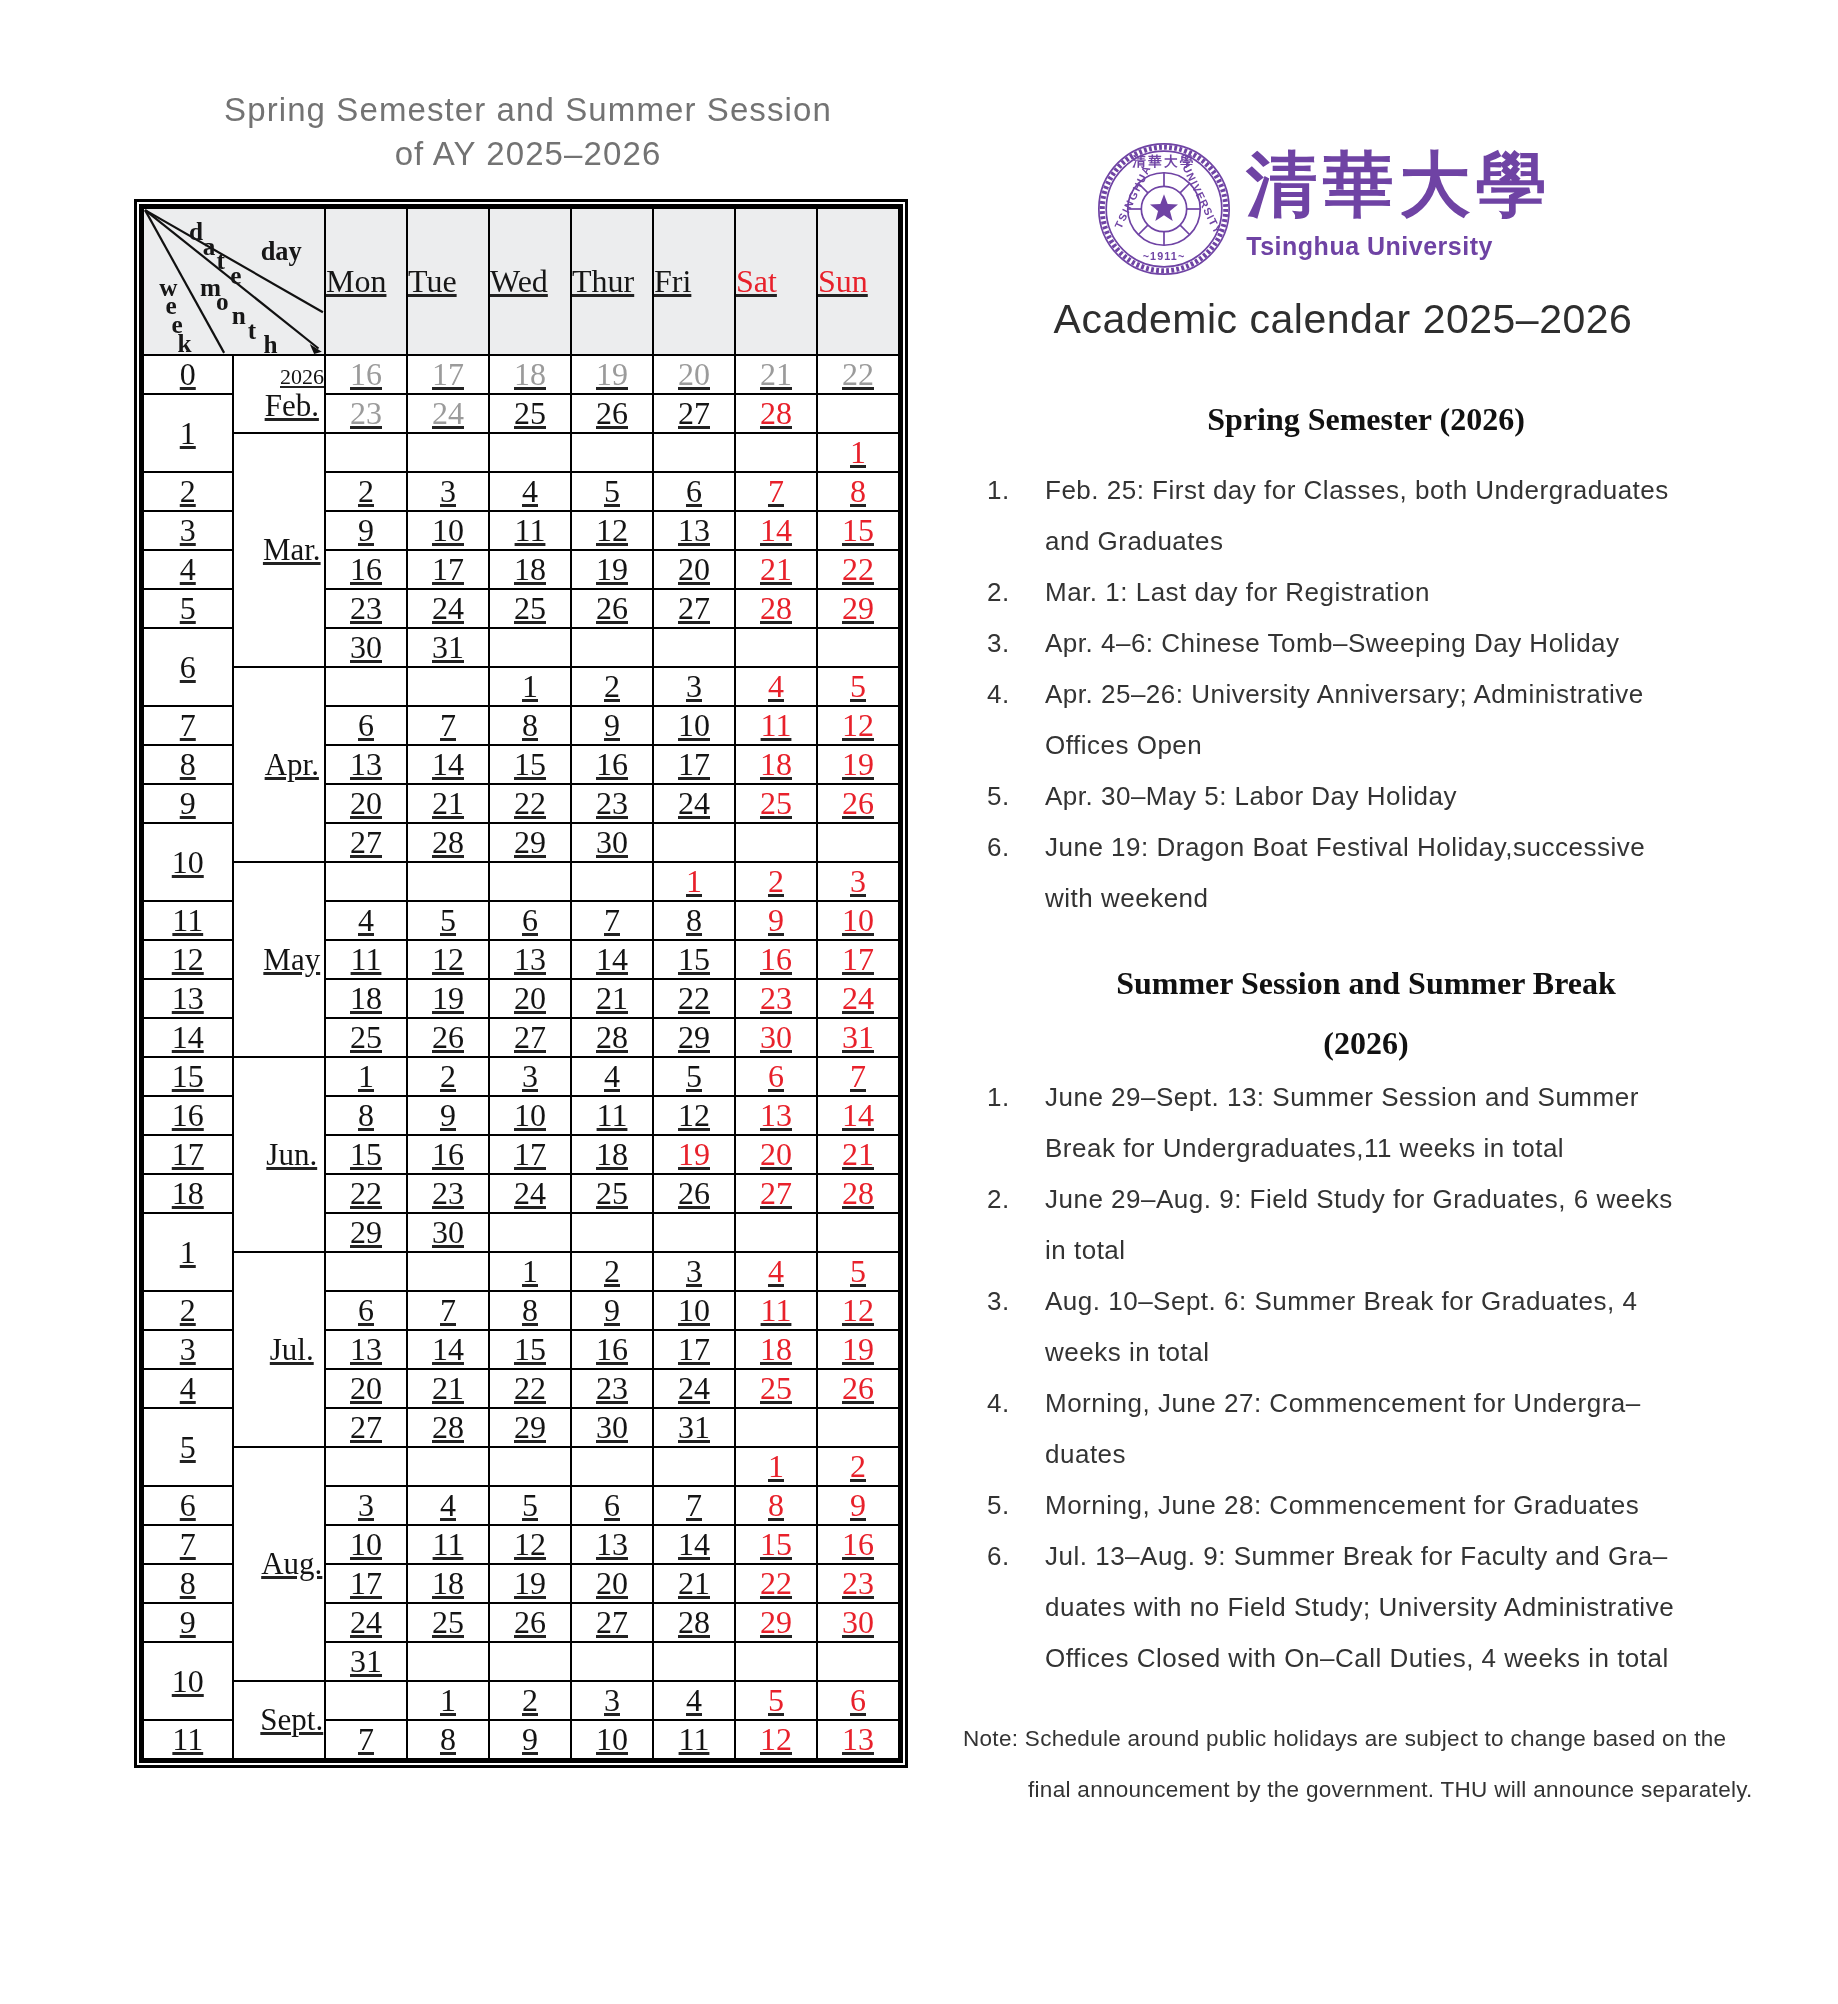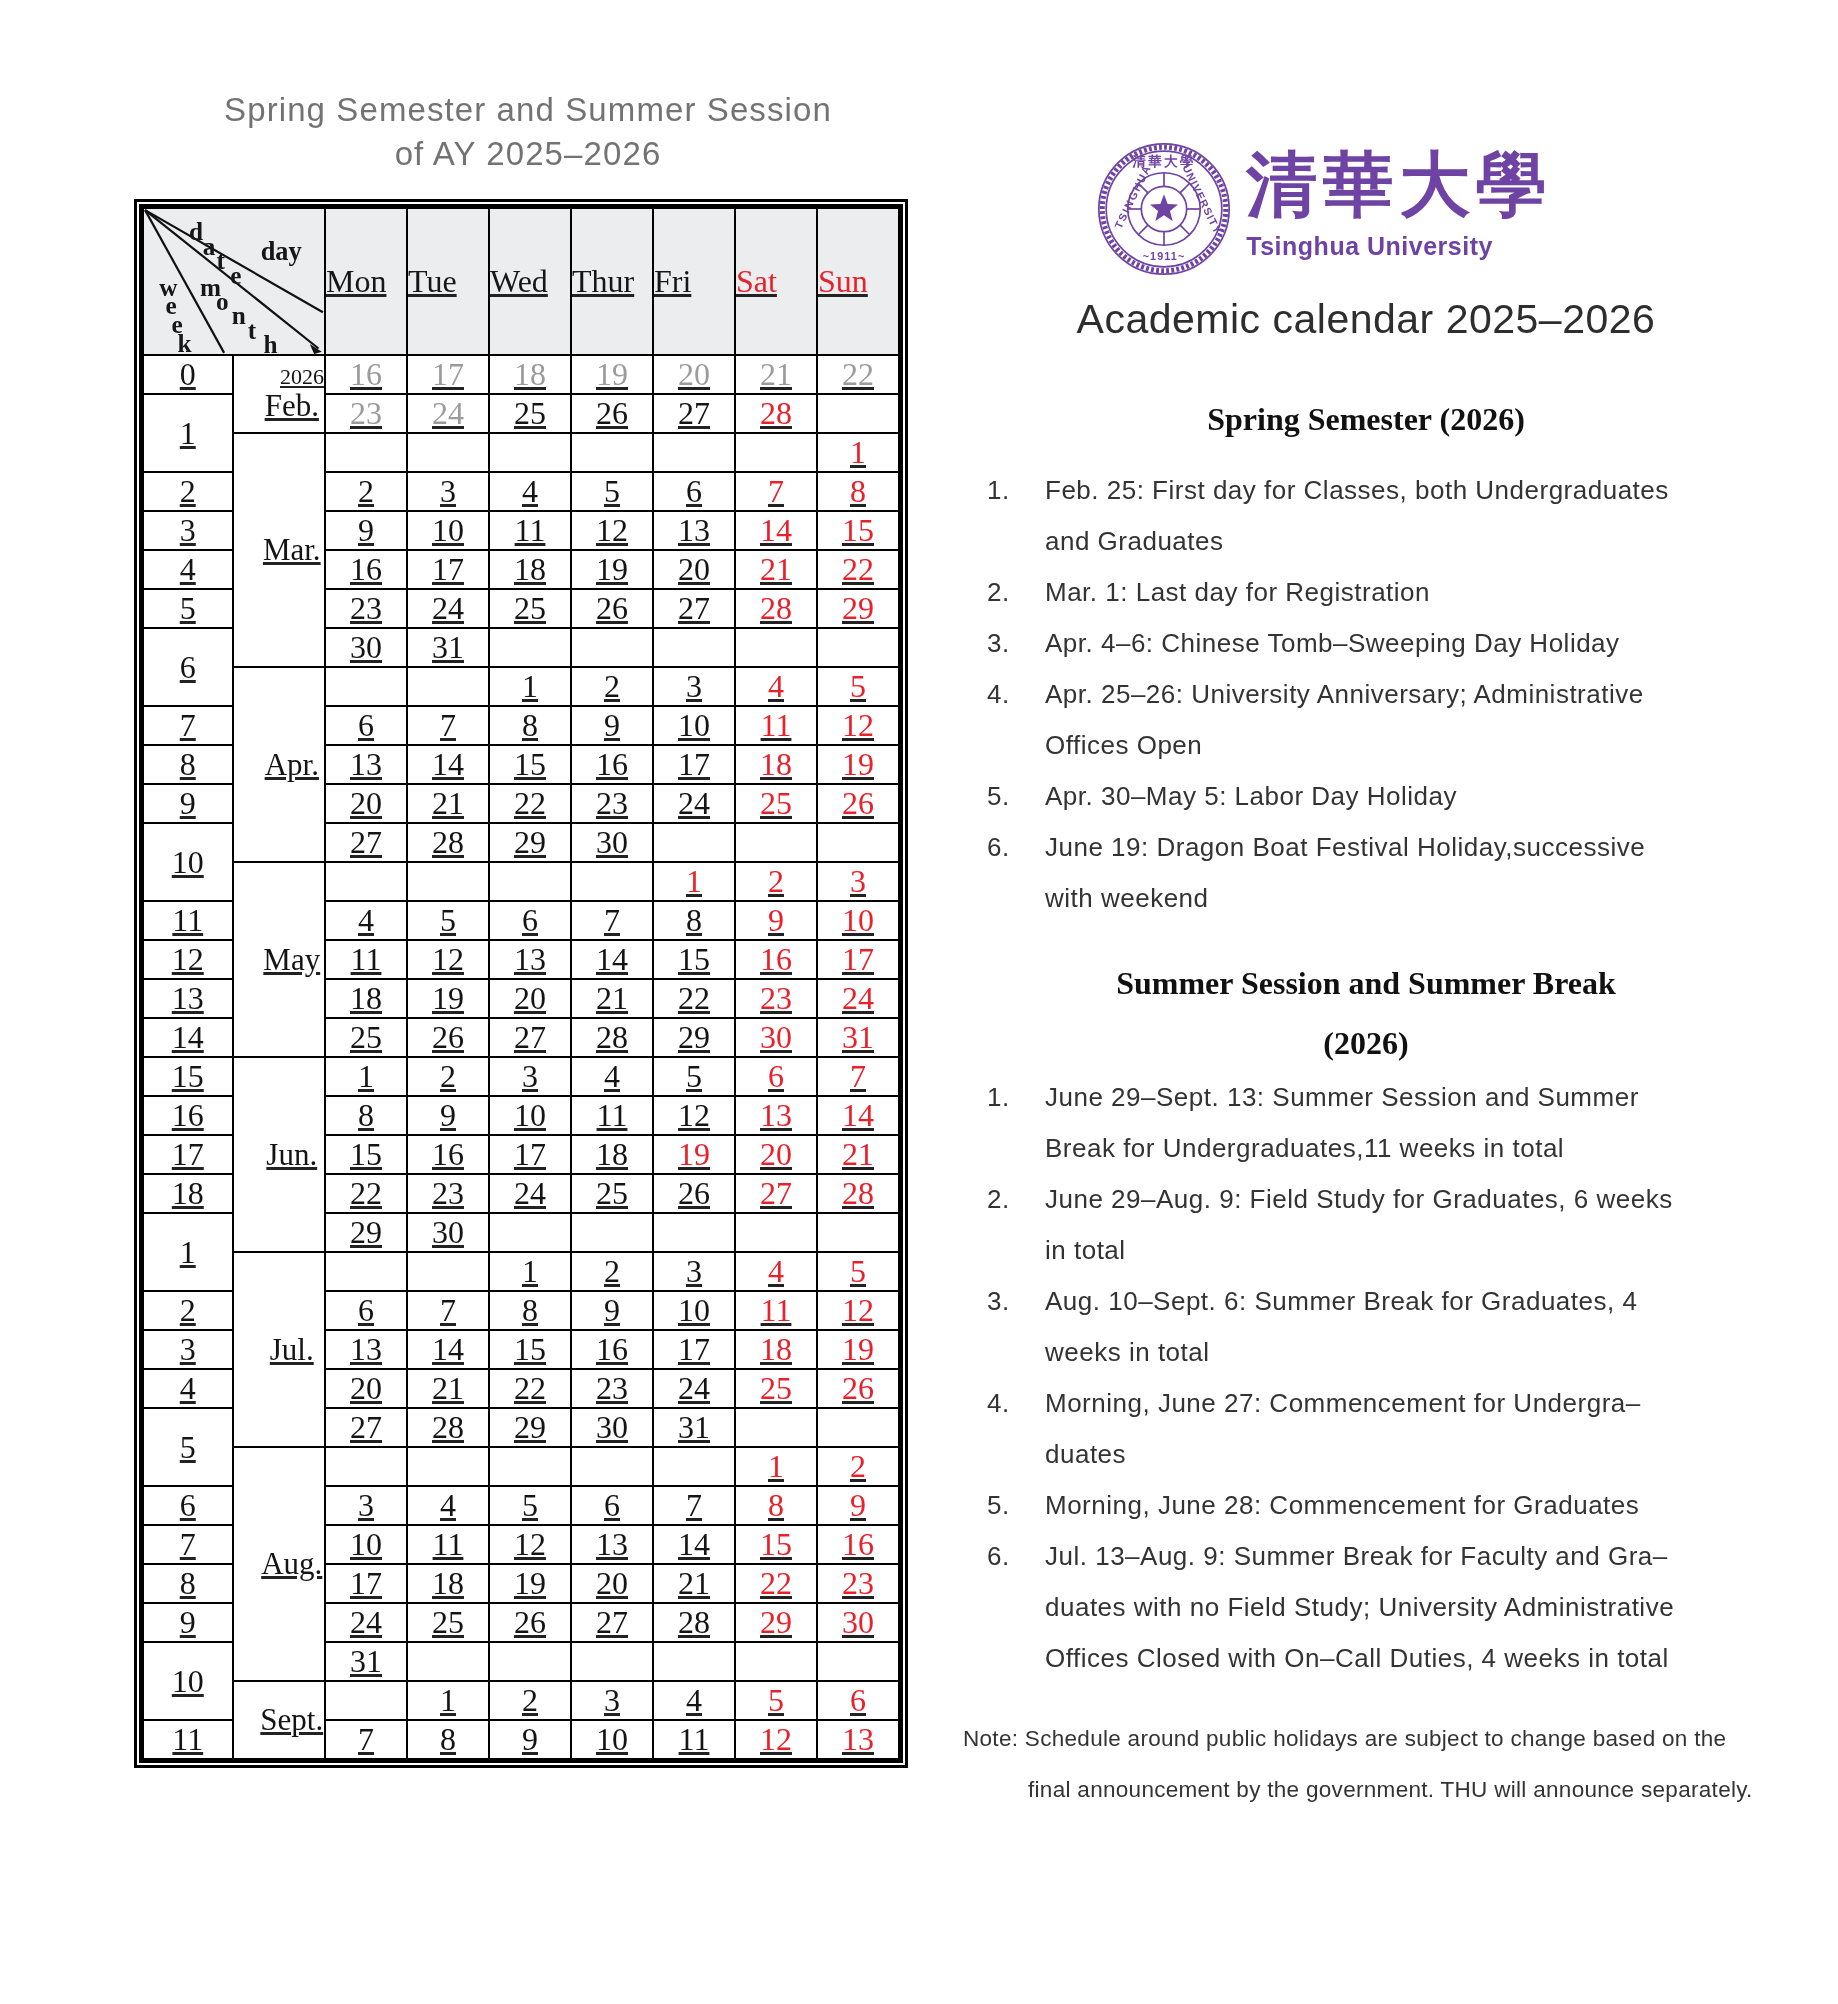--- a/index.html
+++ b/index.html
@@ -32,21 +32,21 @@
   .corner text{font-family:"Liberation Serif","DejaVu Serif",serif;fill:#171717;}
 
   
   .logo-row{position:absolute;left:1096px;top:141px;display:flex;align-items:flex-start;}
   .seal{width:136px;height:136px;flex:none;}
   .logo-text{margin-left:14.3px;}
   .cn{font-family:"Liberation Serif","DejaVu Serif",serif;font-weight:bold;
       font-size:71px;line-height:88px;letter-spacing:5.5px;color:var(--purple);}
   .en{font-family:"Liberation Sans","DejaVu Sans",sans-serif;font-weight:bold;
       font-size:25px;line-height:29px;letter-spacing:0.5px;color:var(--purple);margin-top:3.3px;}
-  .page-title{position:absolute;left:959px;top:296px;width:814px;text-align:center;
+  .page-title{position:absolute;left:936px;top:296px;width:814px;text-align:center;
               font-size:41px;line-height:46px;font-weight:400;color:#2e2e2e;letter-spacing:0.5px;}
   .sec-head{position:absolute;left:959px;width:814px;text-align:center;
             font-family:"Liberation Serif","DejaVu Serif",serif;font-weight:bold;
             font-size:32px;color:#111;}
   #spring-head{top:399px;line-height:40px;}
   #summer-head{top:953px;line-height:60px;}
   .list{position:absolute;left:987px;width:783px;}
   #spring-list{top:465px;}
   #summer-list{top:1072px;}
   .li{display:flex;align-items:flex-start;

